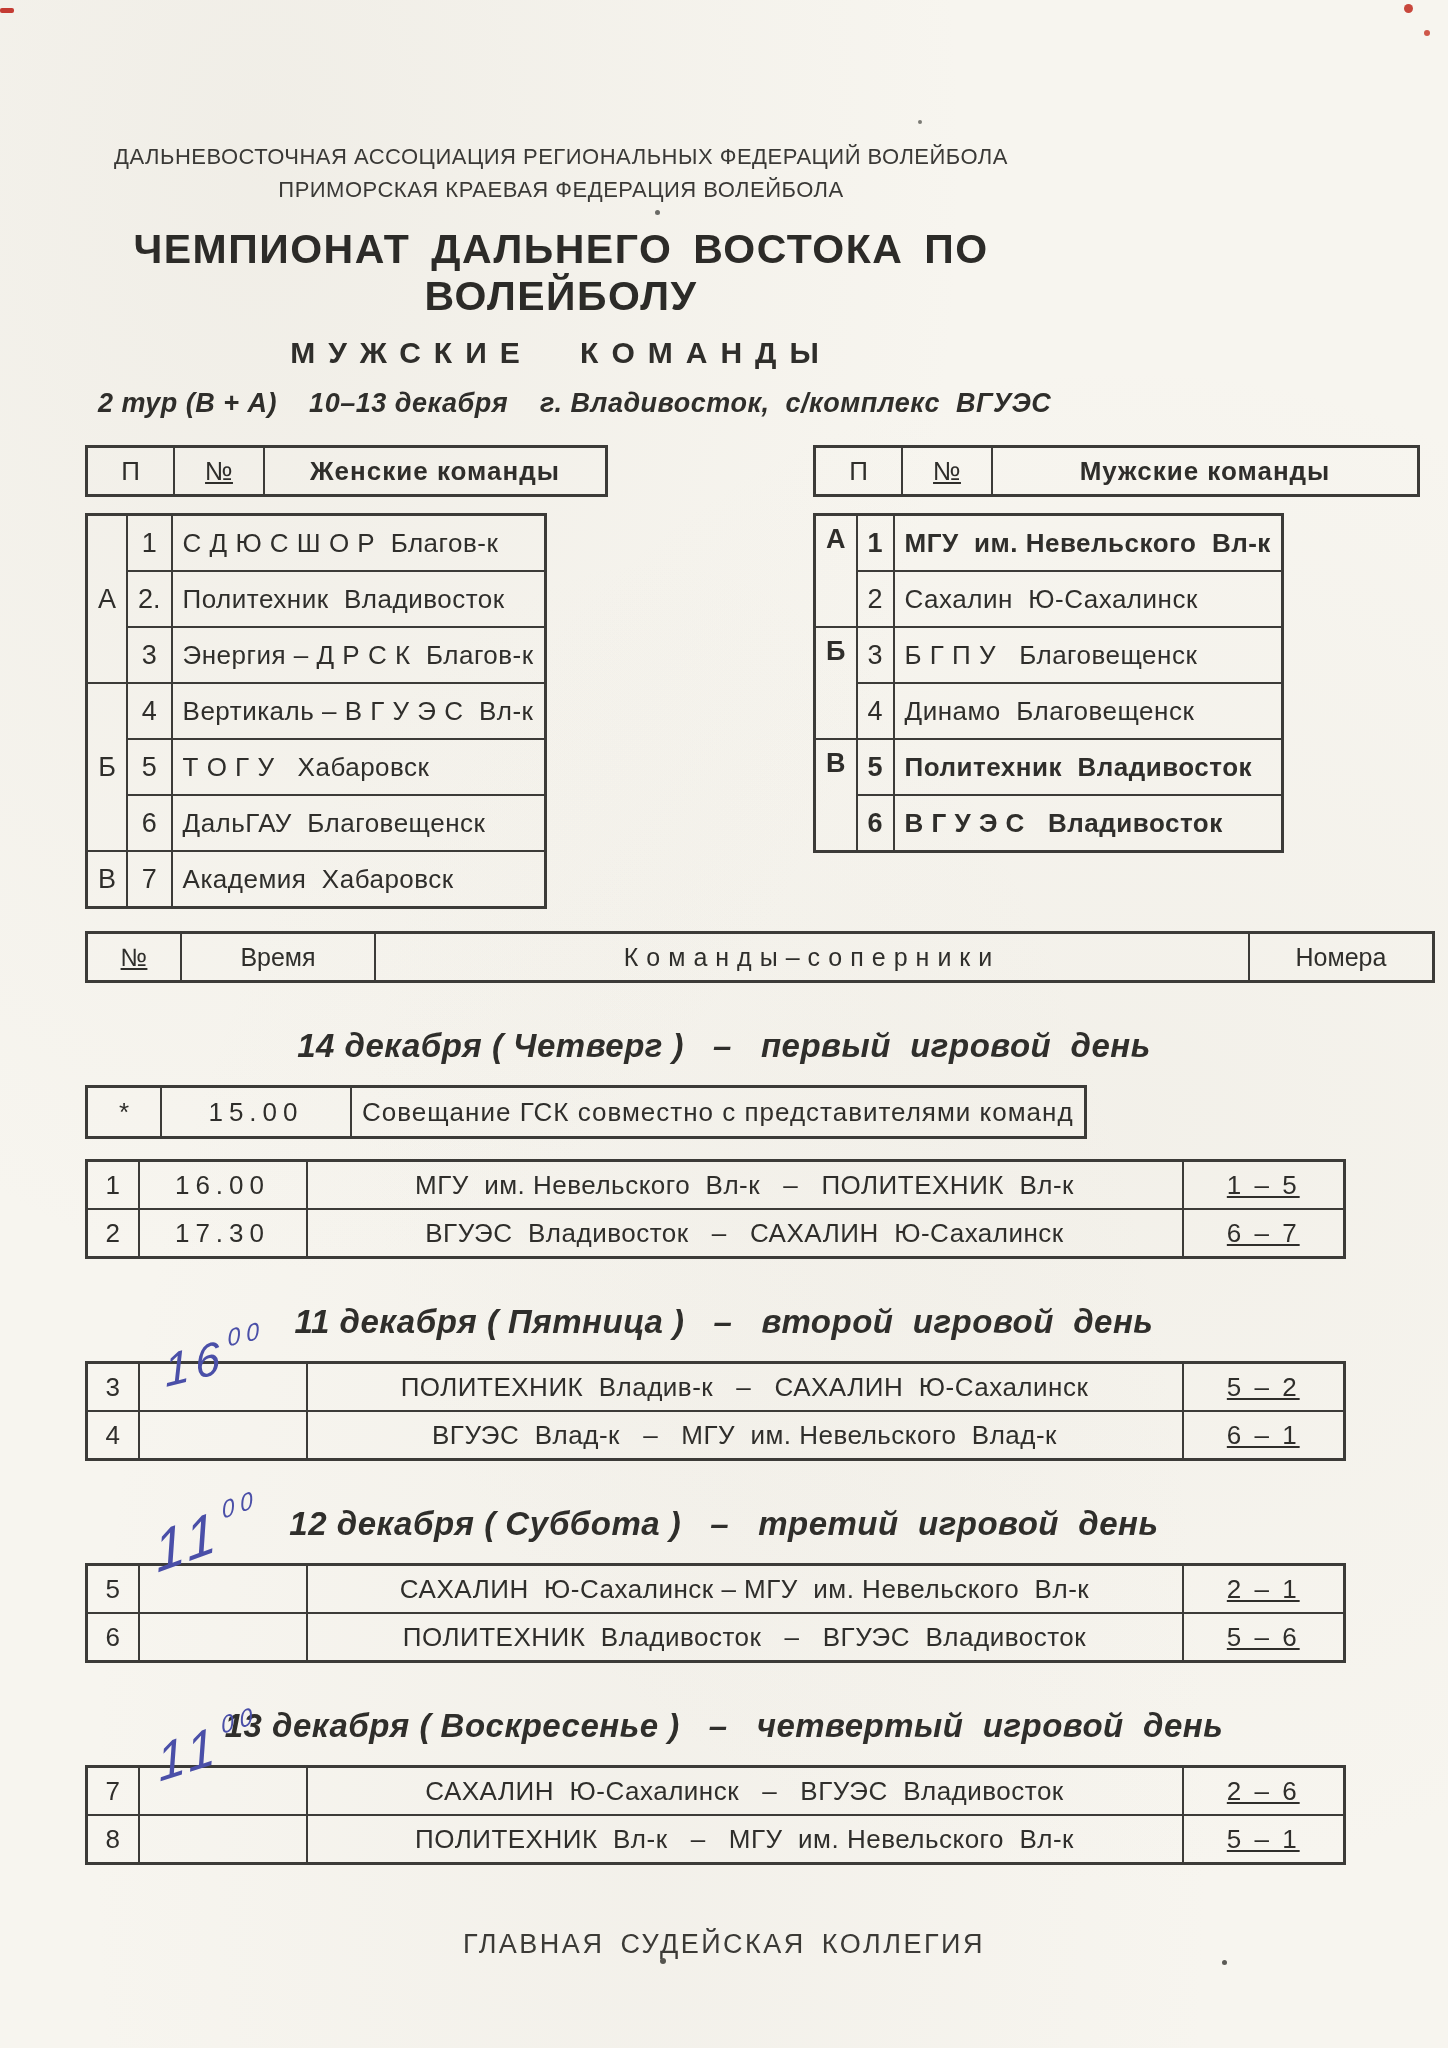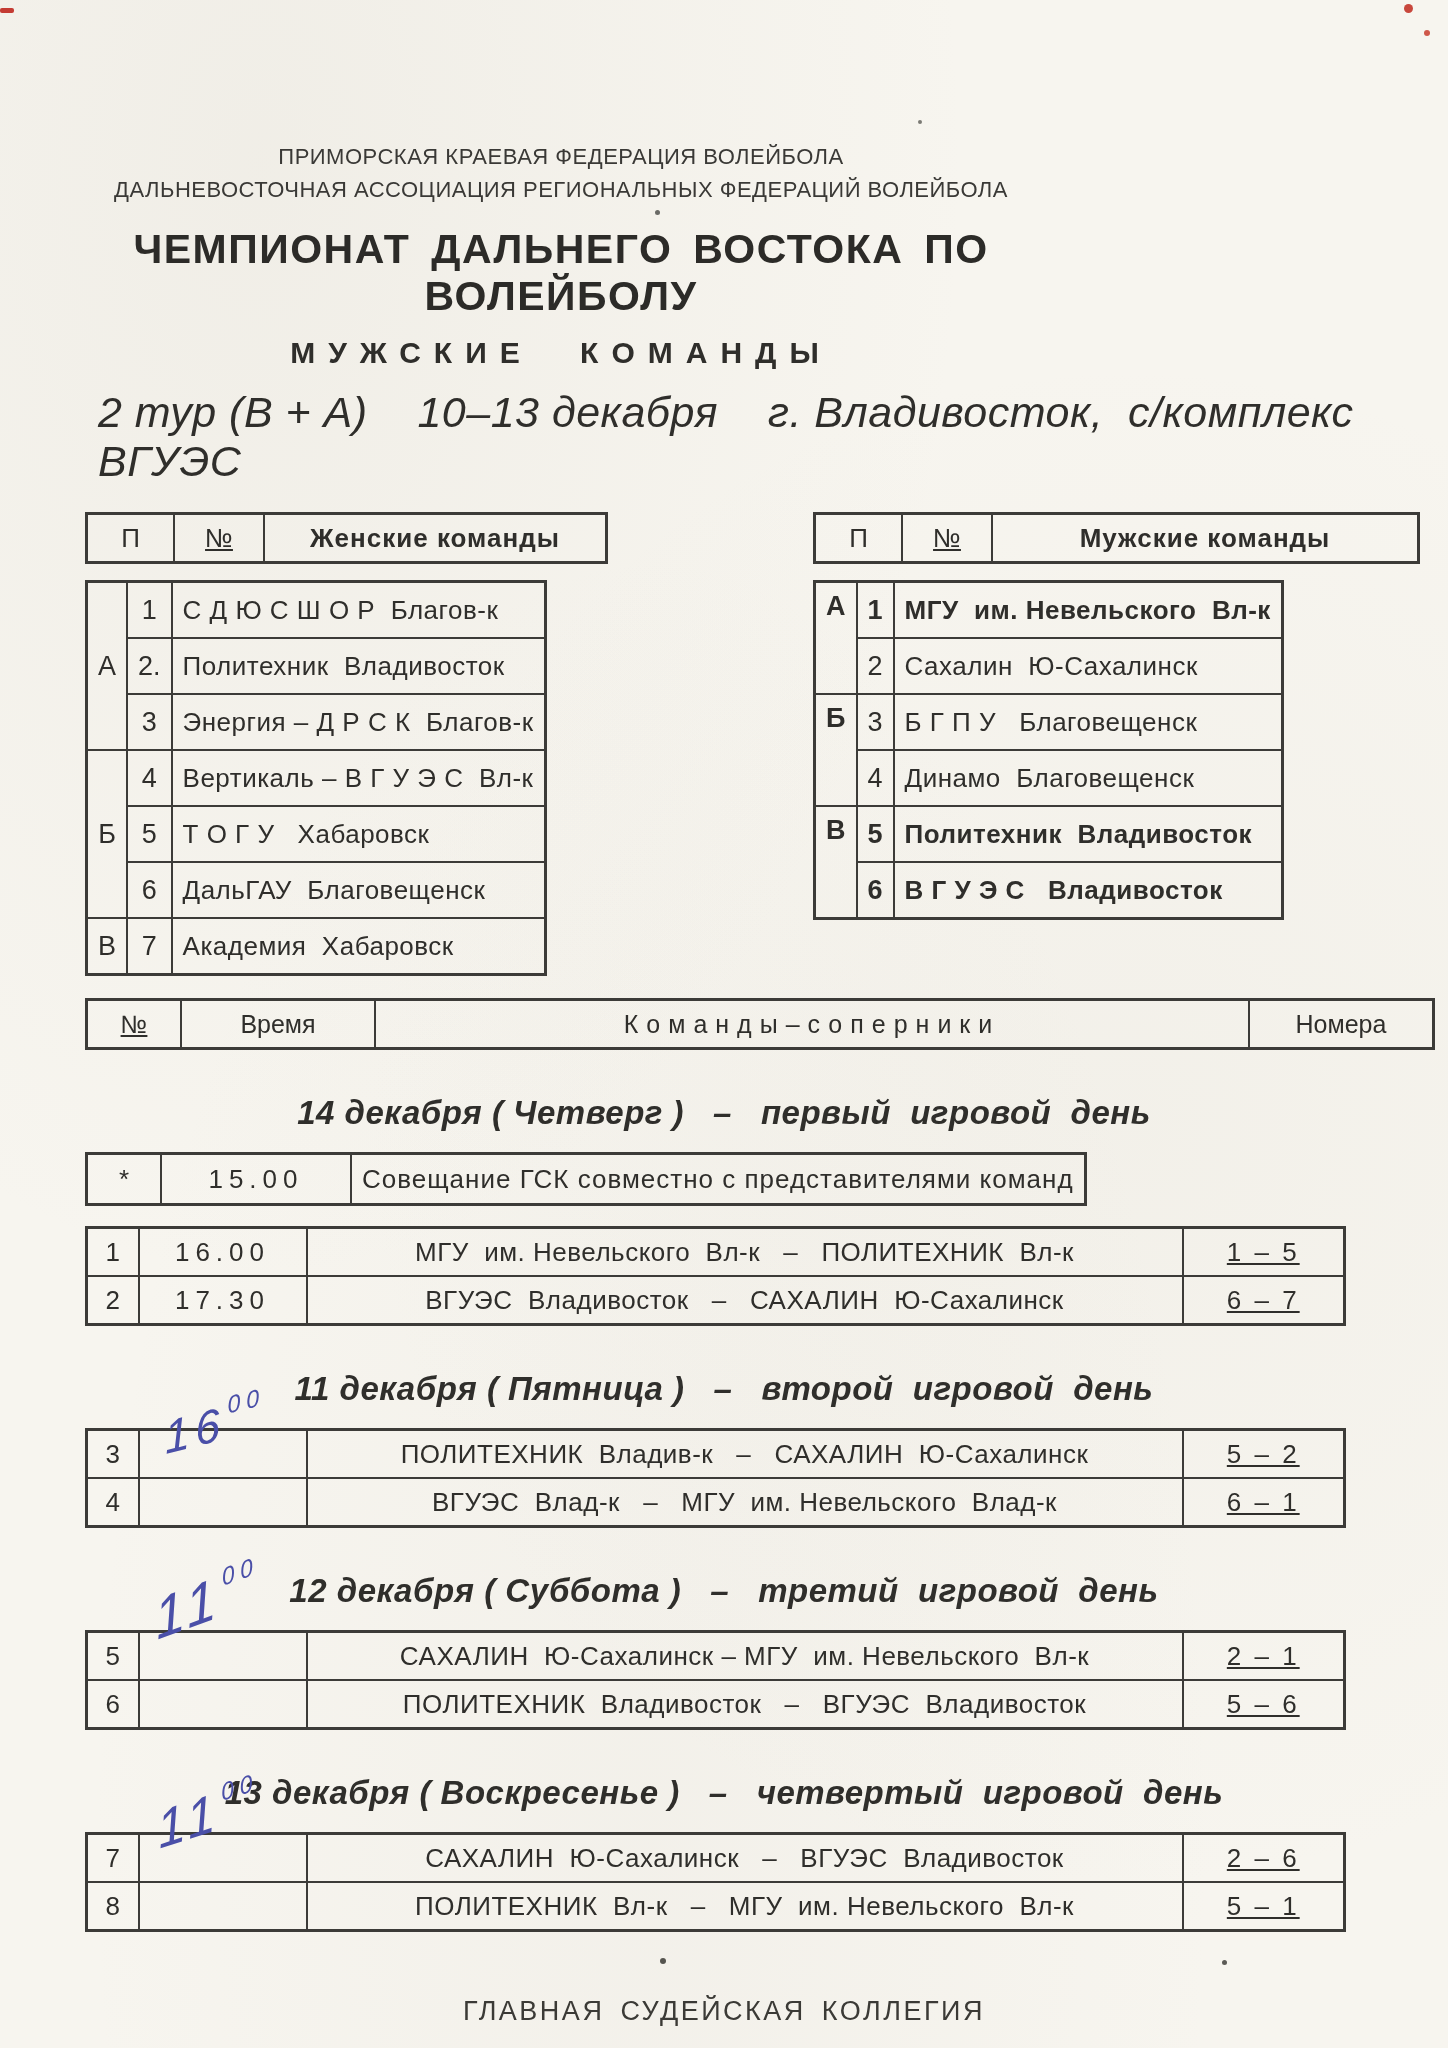--- a/index.html
+++ b/index.html
@@ -25,21 +25,21 @@
   .gray-speck1{left:655px;top:210px;width:5px;height:5px;background:#6a6a66;border-radius:50%;}
   .gray-speck2{left:660px;top:1958px;width:6px;height:6px;background:#55544f;border-radius:50%;}
   .gray-speck3{left:1222px;top:1960px;width:5px;height:5px;background:#5c5b56;border-radius:50%;}
   .gray-speck4{left:918px;top:120px;width:4px;height:4px;background:#7b7a74;border-radius:50%;}
 
   
   .header-block{width:1122px;margin:0 auto 0 0;padding-top:140px;text-align:center;}
   .org-line{font-size:22px;letter-spacing:.5px;line-height:1.5;color:#3a3936;}
   .doc-title{margin-top:20px;font-size:41px;font-weight:700;letter-spacing:1.5px;word-spacing:8px;color:#2c2b28;}
   .doc-subtitle{margin-top:16px;font-size:30px;font-weight:700;letter-spacing:13px;word-spacing:26px;}
-  .tour-line{margin:18px 0 0 98px;font-size:43px;font-weight:400;font-style:italic;letter-spacing:.5px;}
+  .tour-line{margin:18px 0 0 98px;font-size:27px;font-weight:700;font-style:italic;letter-spacing:.5px;}
 
   
   .groups-wrap{display:flex;margin:26px 0 0 85px;gap:205px;}
   table{border-collapse:collapse;table-layout:fixed;}
   .box{border:3px solid #3c3b38;}
   .box td,.box th{border:2px solid #3c3b38;padding:0 10px;overflow:hidden;}
   .gt{font-size:26px;}
   .gt-head th{height:46px;font-weight:400;text-align:center;padding:0 6px;}
   .gt-head .tname{font-weight:700;letter-spacing:1px;}
   .gt-head .nsign{text-decoration:underline;}
@@ -102,22 +102,22 @@
 
   <div class="artifact red-dash-tl"></div>
   <div class="artifact red-speck-tr1"></div>
   <div class="artifact red-speck-tr2"></div>
   <div class="artifact gray-speck1"></div>
   <div class="artifact gray-speck2"></div>
   <div class="artifact gray-speck3"></div>
   <div class="artifact gray-speck4"></div>
 
   <div class="header-block">
+    <div class="org-line">ДАЛЬНЕВОСТОЧНАЯ  АССОЦИАЦИЯ  РЕГИОНАЛЬНЫХ  ФЕДЕРАЦИЙ  ВОЛЕЙБОЛА</div>
     <div class="org-line">ПРИМОРСКАЯ  КРАЕВАЯ  ФЕДЕРАЦИЯ  ВОЛЕЙБОЛА</div>
-    <div class="org-line">ДАЛЬНЕВОСТОЧНАЯ  АССОЦИАЦИЯ  РЕГИОНАЛЬНЫХ  ФЕДЕРАЦИЙ  ВОЛЕЙБОЛА</div>
     <div class="doc-title">ЧЕМПИОНАТ  ДАЛЬНЕГО  ВОСТОКА  ПО  ВОЛЕЙБОЛУ</div>
     <div class="doc-subtitle">МУЖСКИЕ КОМАНДЫ</div>
   </div>
 
   <div class="tour-line pre">2 тур (В + А)    10–13 декабря    г. Владивосток,  с/комплекс  ВГУЭС</div>
 
   <div class="groups-wrap">
 
     <div class="gt women">
       <table class="box gt-head">

